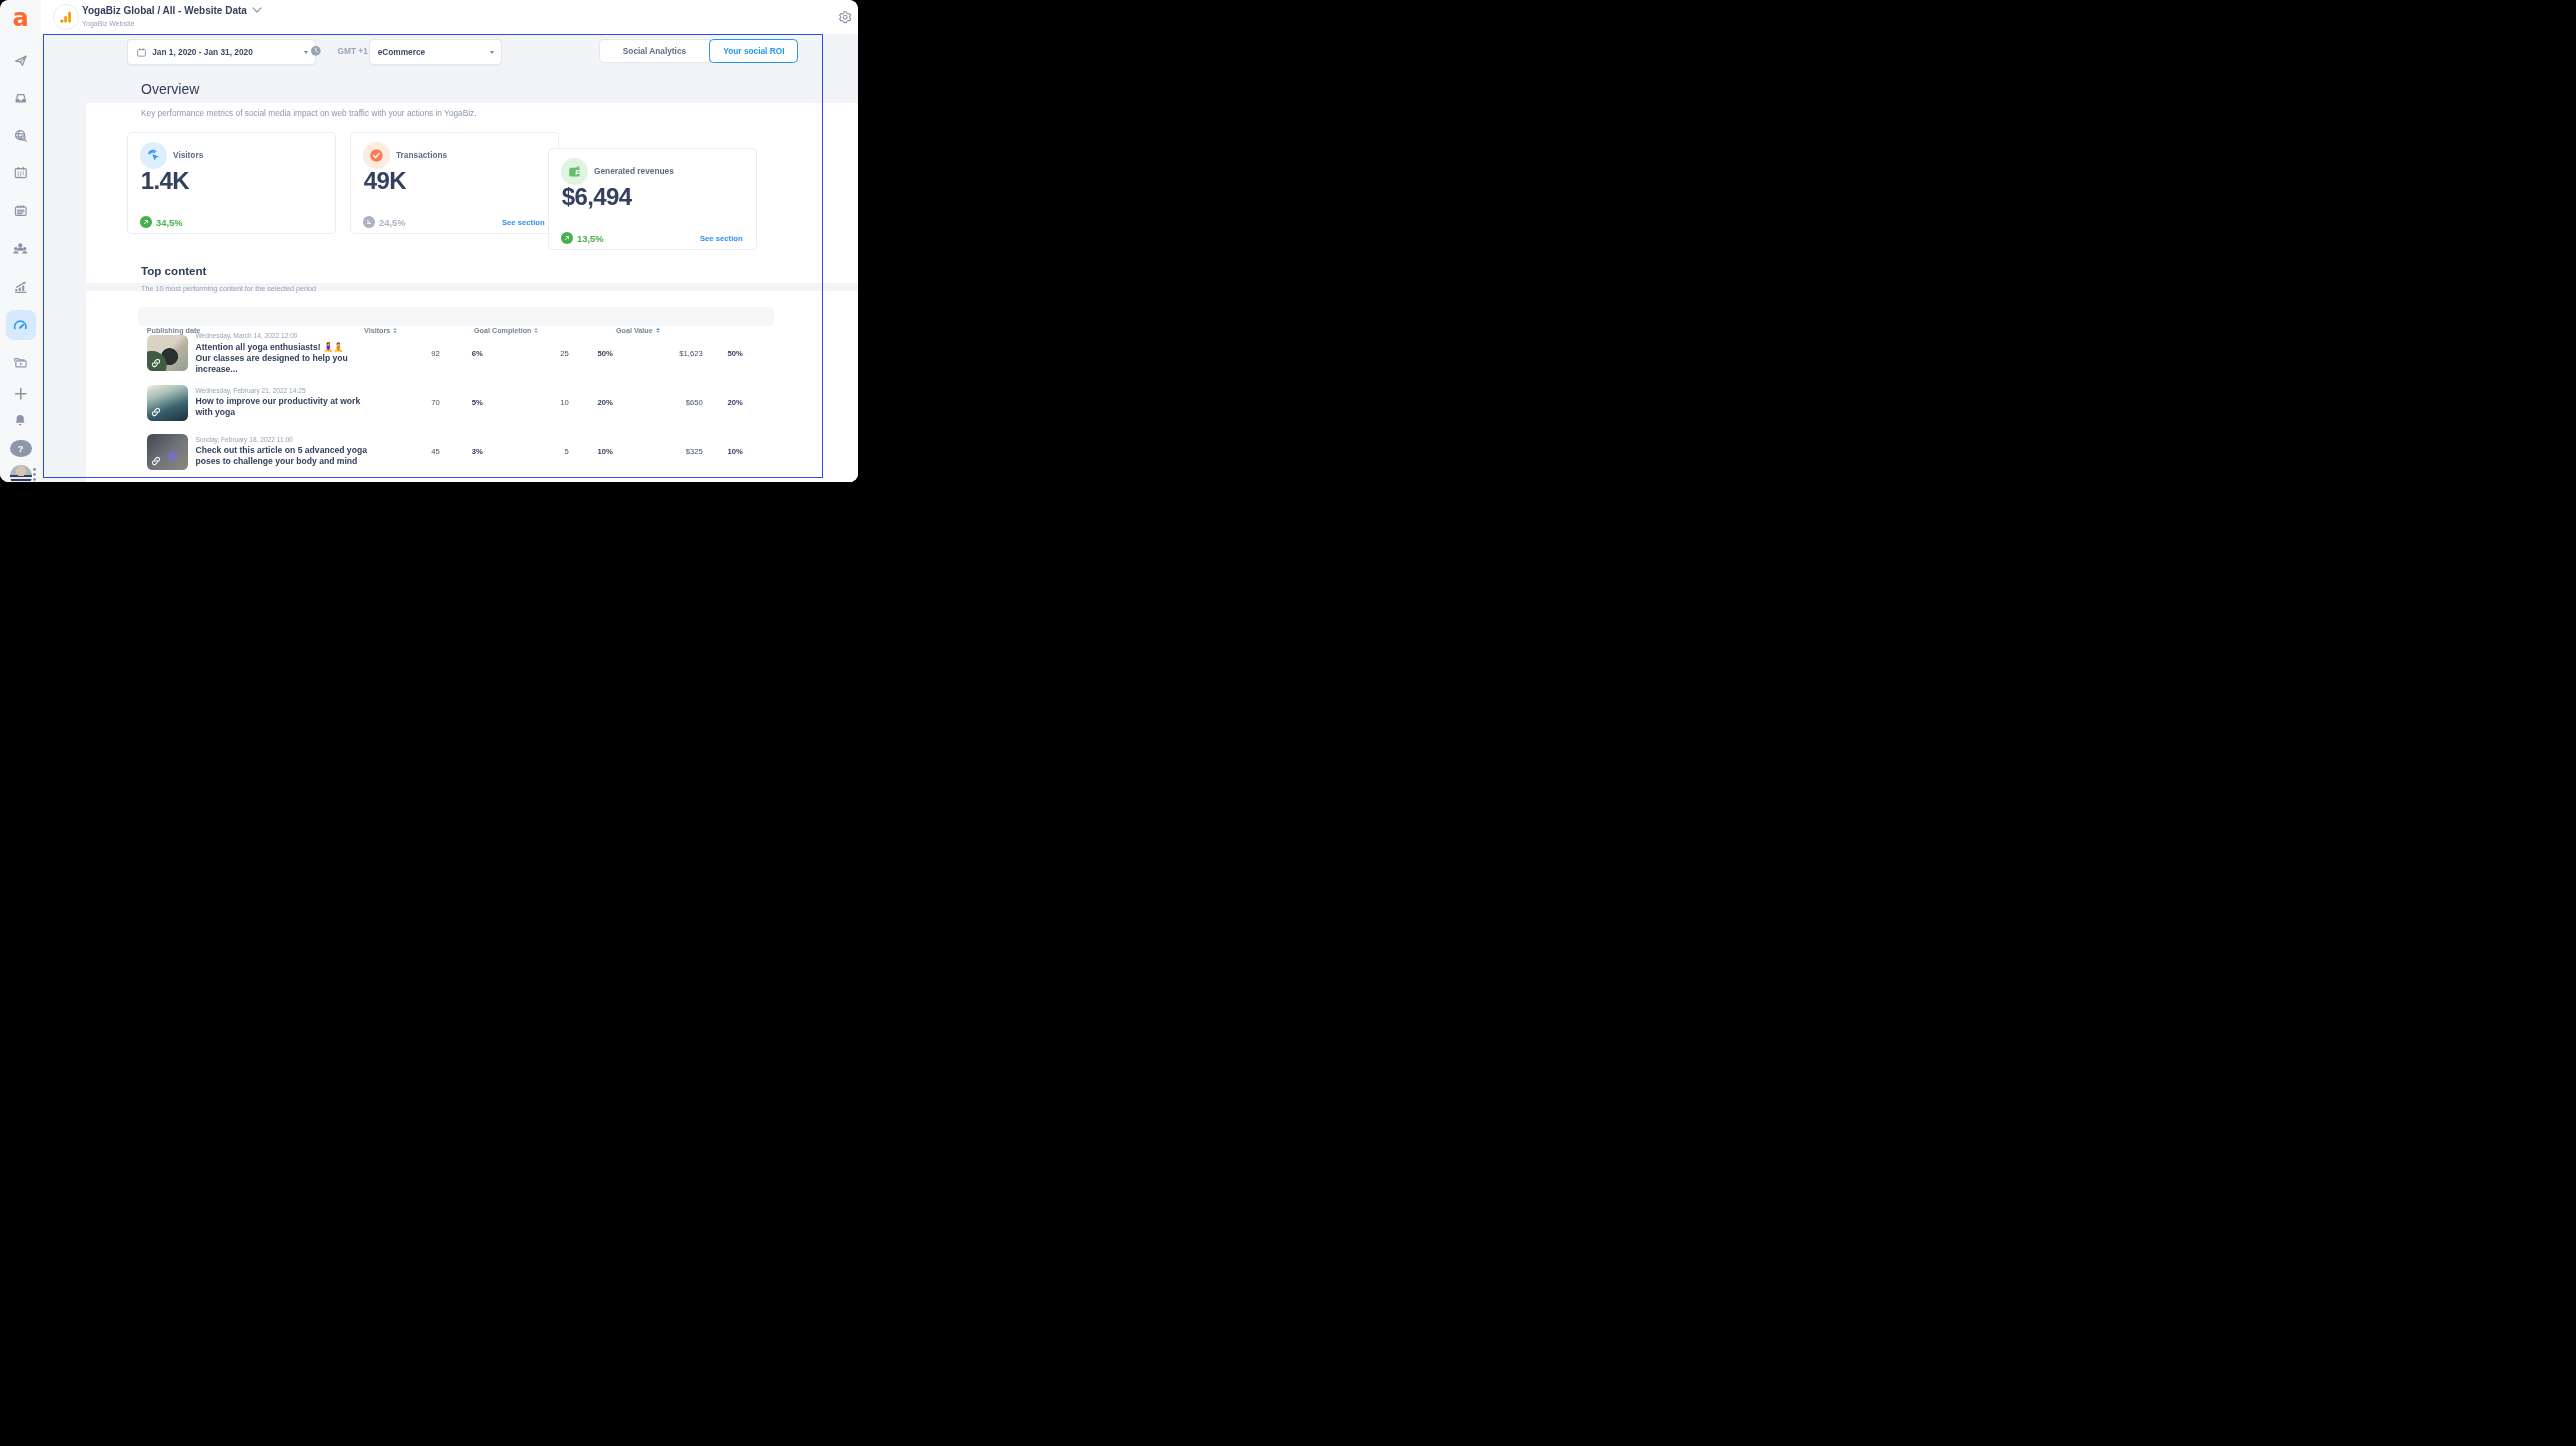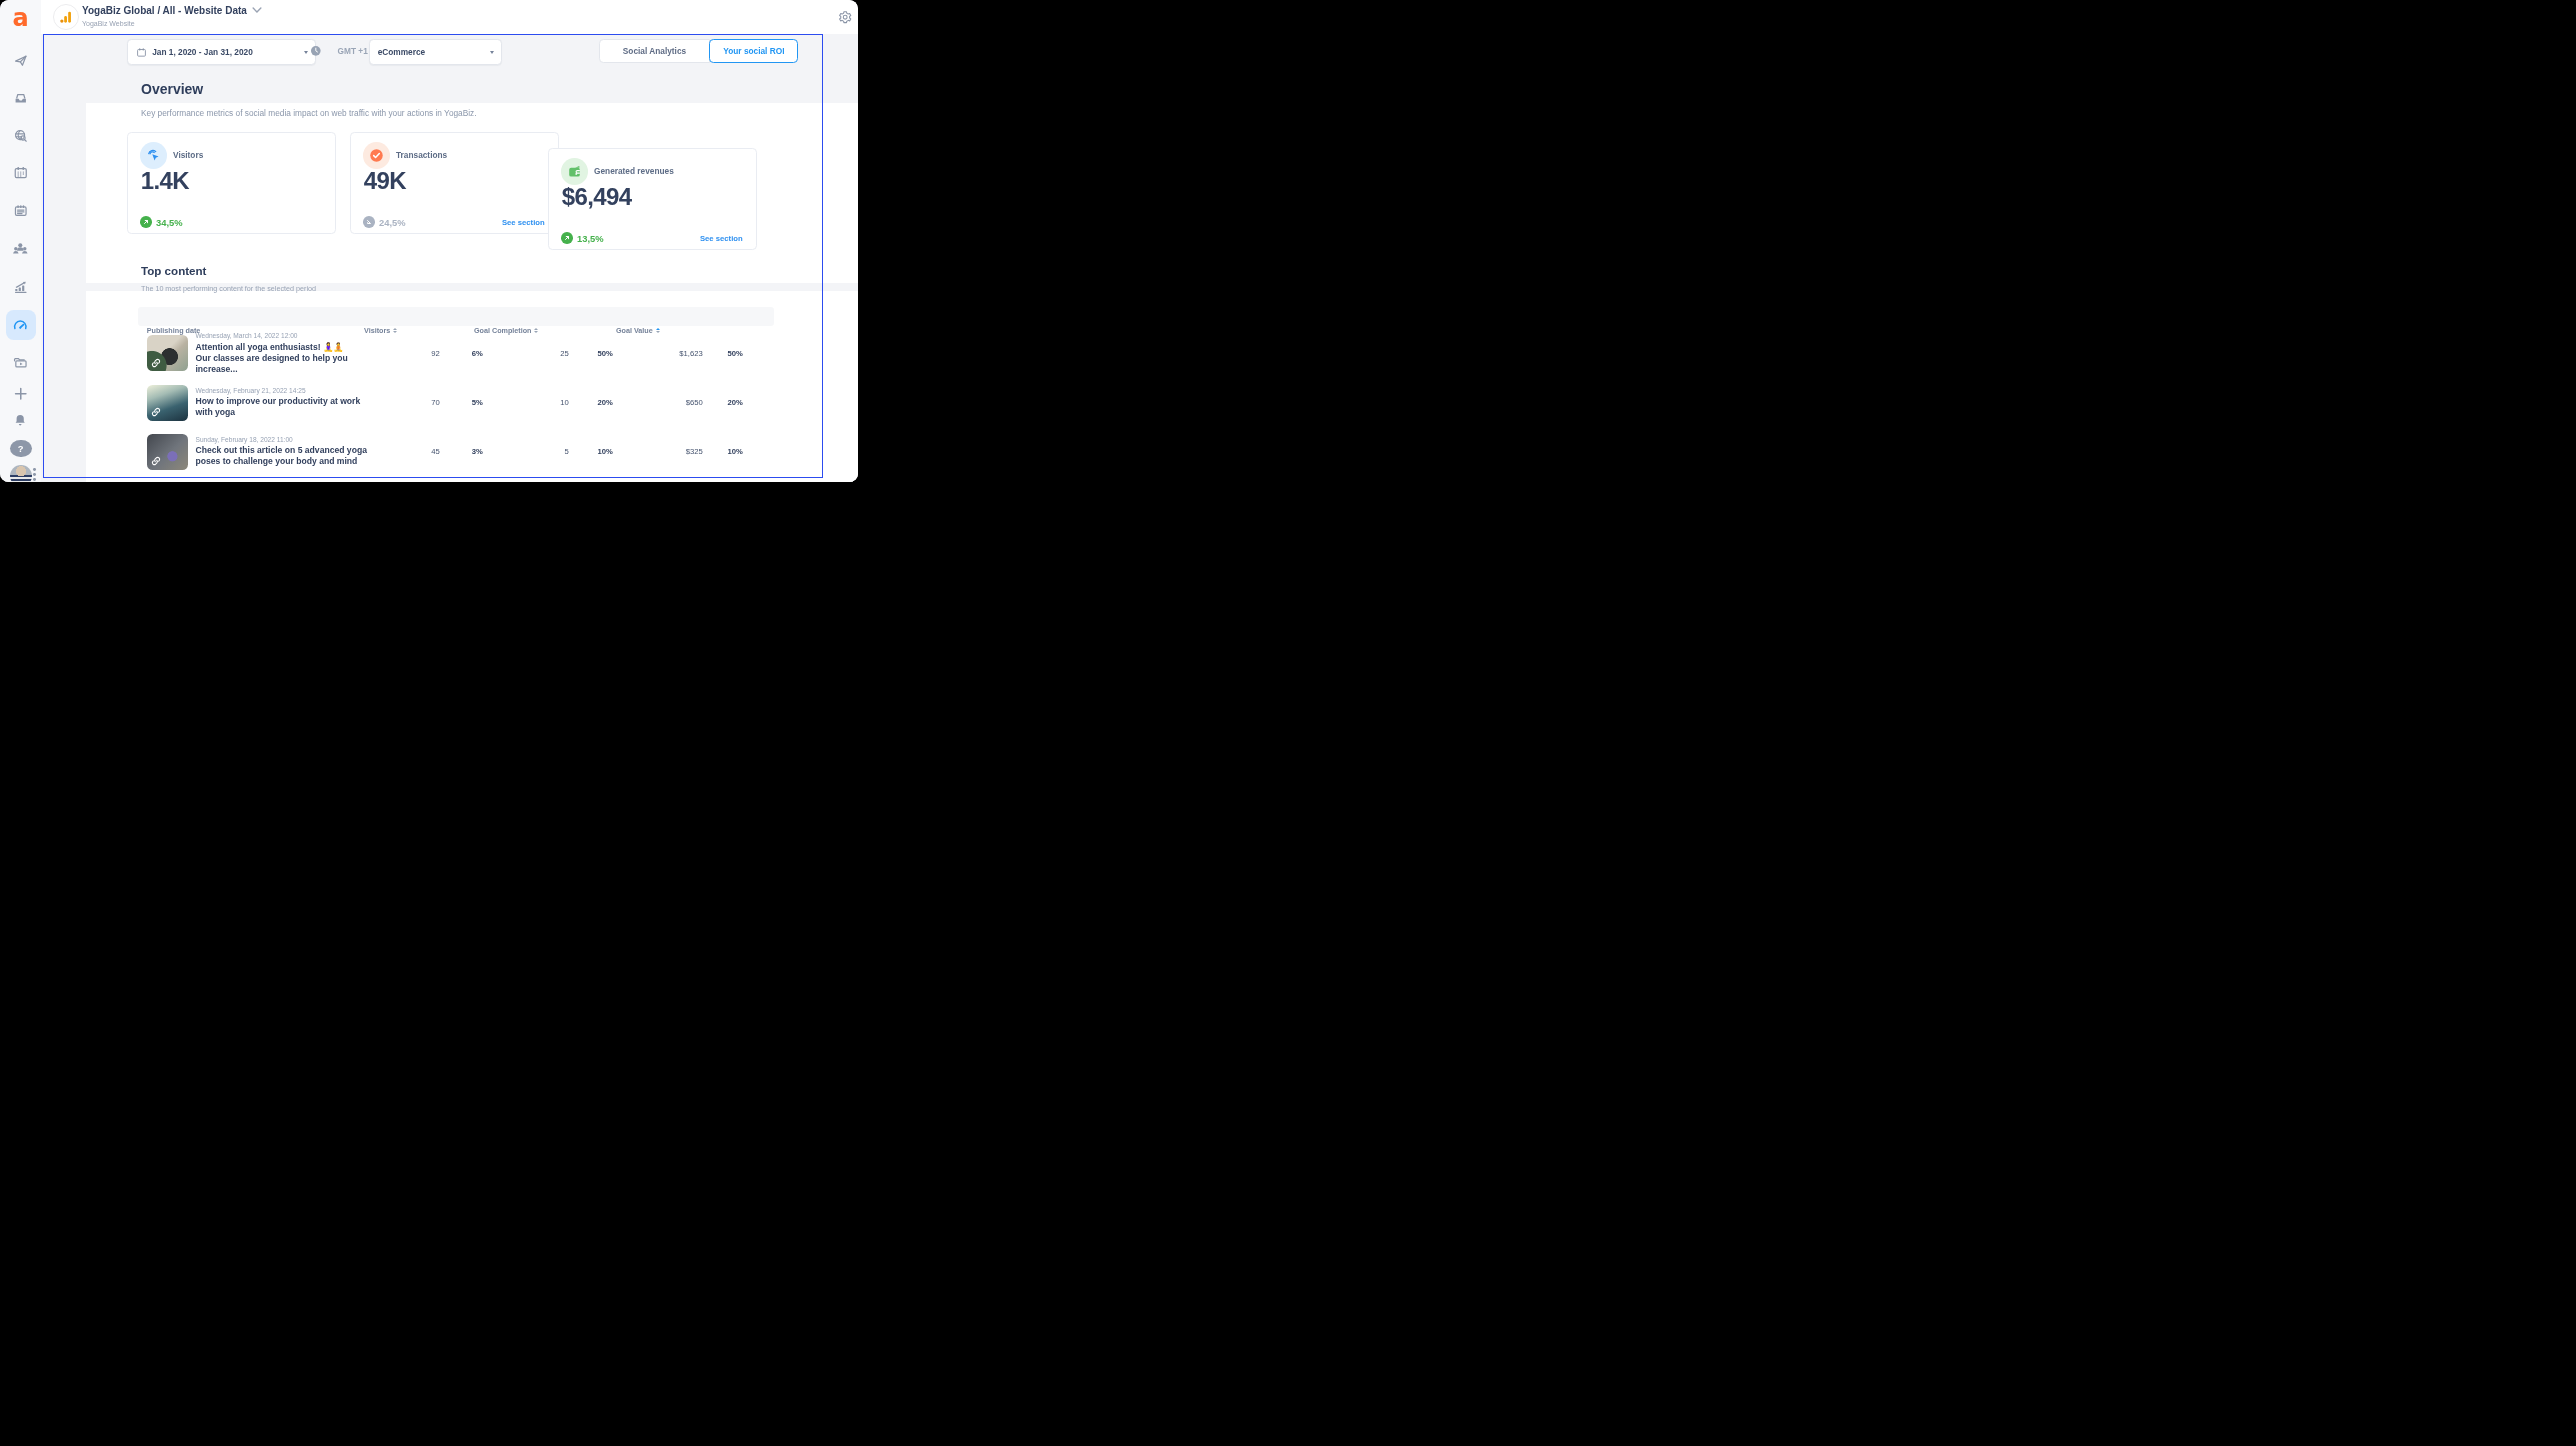--- a/index.html
+++ b/index.html
@@ -45,21 +45,21 @@
   .gmt{position:absolute;left:310px;top:39px;height:24px;display:flex;align-items:center;gap:16px;
        color:#9aa5b6;font-size:8.3px;font-weight:700;z-index:6;}
   .ecom-btn{left:369px;width:116px;padding:0 7.7px;}
   .tabs{position:absolute;left:599px;top:39px;display:flex;z-index:6;}
   .tab{height:24px;box-sizing:border-box;display:flex;align-items:center;justify-content:center;
        font-size:8.3px;font-weight:700;background:#fff;}
   .tab-inactive{width:111px;border:0.6px solid #e3e6ec;border-radius:4.4px 0 0 4.4px;color:#5f6c85;}
   .tab-active{width:89px;border:1.1px solid #2196f3;border-radius:4.4px;color:#2196f3;margin-left:-0.6px;}
 
   
-  .ov-title{position:absolute;left:141px;top:81px;font-size:14px;font-weight:700;color:#2e3d5b;z-index:6;}
+  .ov-title{position:absolute;left:141px;top:81px;font-size:14px;font-weight:400;color:#2e3d5b;z-index:6;}
   .ov-sub{position:absolute;left:141px;top:108px;font-size:8.3px;color:#8b97ab;z-index:6;}
   .card{position:absolute;top:132px;width:209px;height:102px;background:#fff;border:0.6px solid #e9ecf2;border-radius:4.4px;
         box-sizing:border-box;z-index:6;}
   .card1{left:127px;} .card2{left:350px;} .card3{left:548px;margin-top:16px;}
   .mi-circle{position:absolute;left:12px;top:9.4px;width:26.5px;height:26.5px;border-radius:50%;display:flex;align-items:center;justify-content:center;}
   .mi-blue{background:#ddeefd;} .mi-orange{background:#fdeae0;} .mi-green{background:#e1f4e2;}
   .m-label{position:absolute;left:45px;top:17px;font-size:8.3px;font-weight:600;color:#5d6c86;}
   .m-value{position:absolute;left:12.7px;top:34px;font-size:24px;font-weight:800;color:#33415e;letter-spacing:-0.6px;}
   .m-delta{position:absolute;left:12px;top:83px;display:flex;align-items:flex-end;gap:4.4px;font-size:9.4px;font-weight:700;}
   .d-up{color:#45b14c;} .d-down{color:#aab3c2;}

